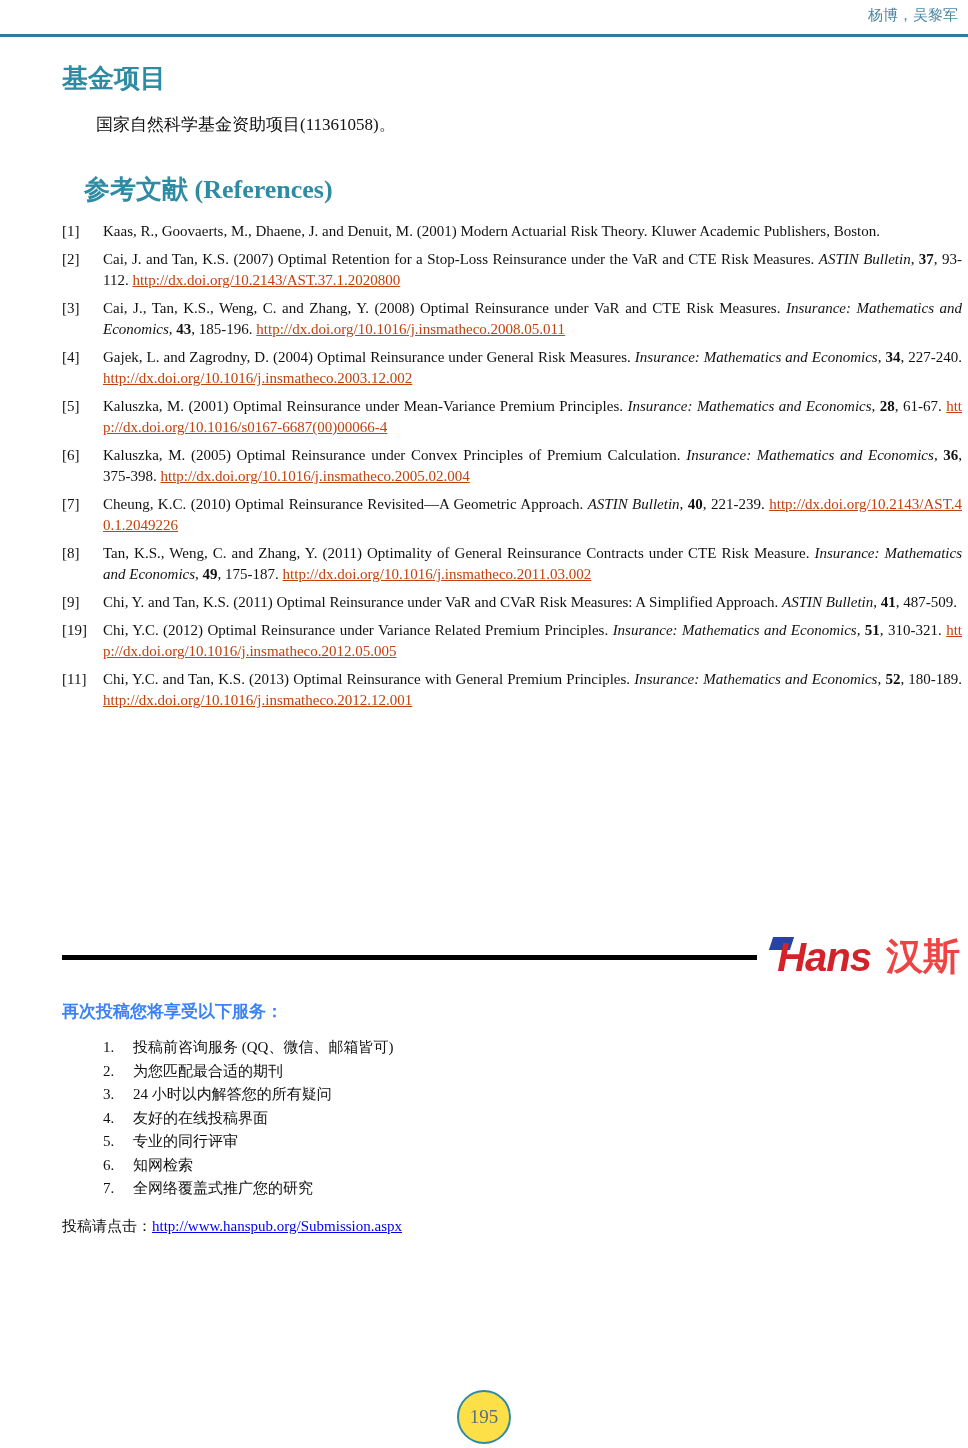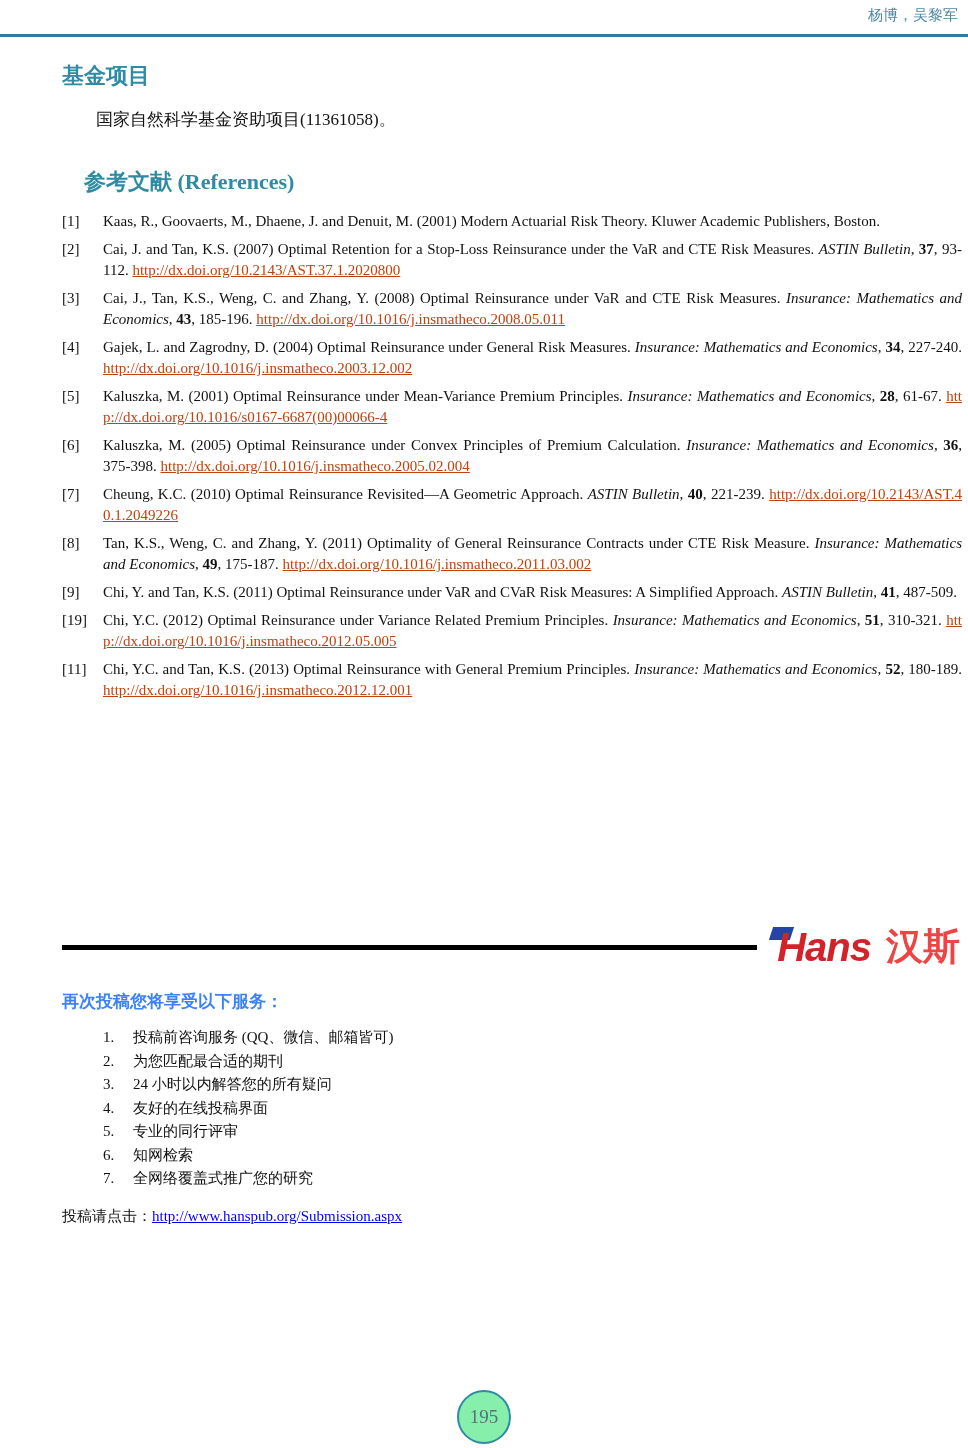--- a/index.html
+++ b/index.html
@@ -38,21 +38,21 @@
     line-height: 36px;
     color: #111;
     text-align: justify;
   }
   .intro-paragraph .term-italic {
     font-style: italic;
   }
   .section-heading {
     font-family: "Liberation Sans", sans-serif;
     font-weight: bold;
-    font-size: 22px;
+    font-size: 26px;
     color: #2e8ba3;
   }
   .funding-heading { margin-top: 24px; }
   .funding-text {
     margin-top: 17px;
     font-size: 17px;
     color: #111;
     text-indent: 2em;
   }
   .references-heading { margin-top: 36px; margin-left: 22px; }
@@ -167,21 +167,21 @@
   }
   
   .page-number-badge {
     position: absolute;
     top: 1390px;
     left: 50%;
     transform: translateX(-50%);
     width: 54px;
     height: 54px;
     border-radius: 50%;
-    background: #86efac;
+    background: #fde047;
     border: 2px solid #2e8ba3;
     display: flex;
     align-items: center;
     justify-content: center;
     font-size: 19px;
     color: #57707b;
   }
 </style>
 </head>
 <body>

